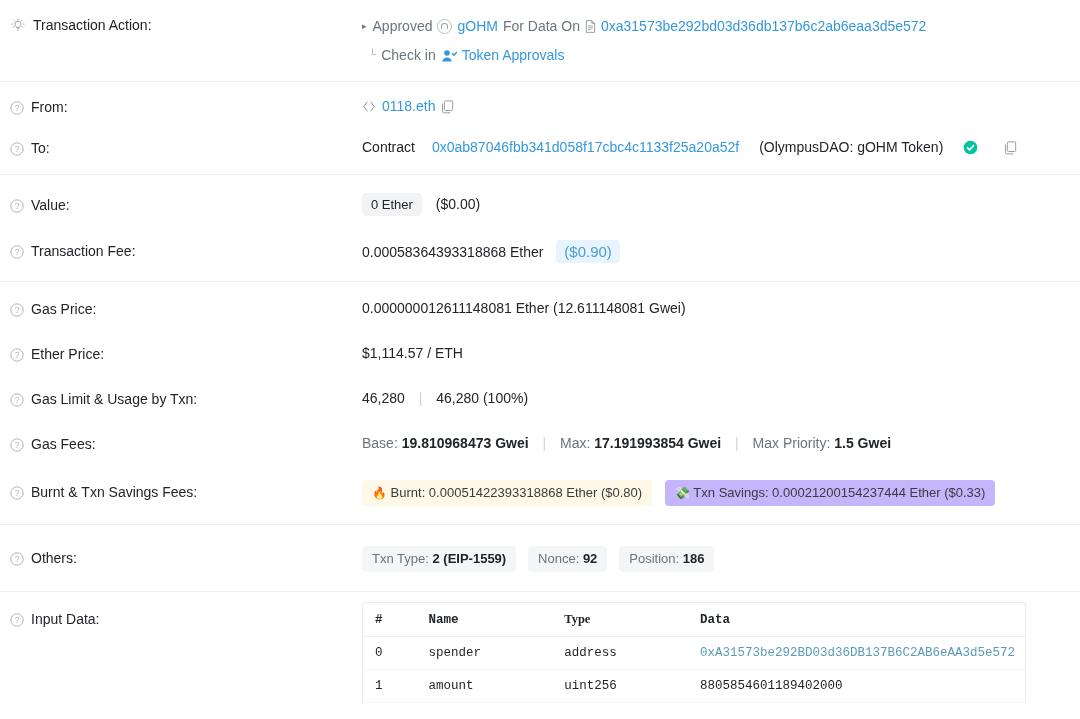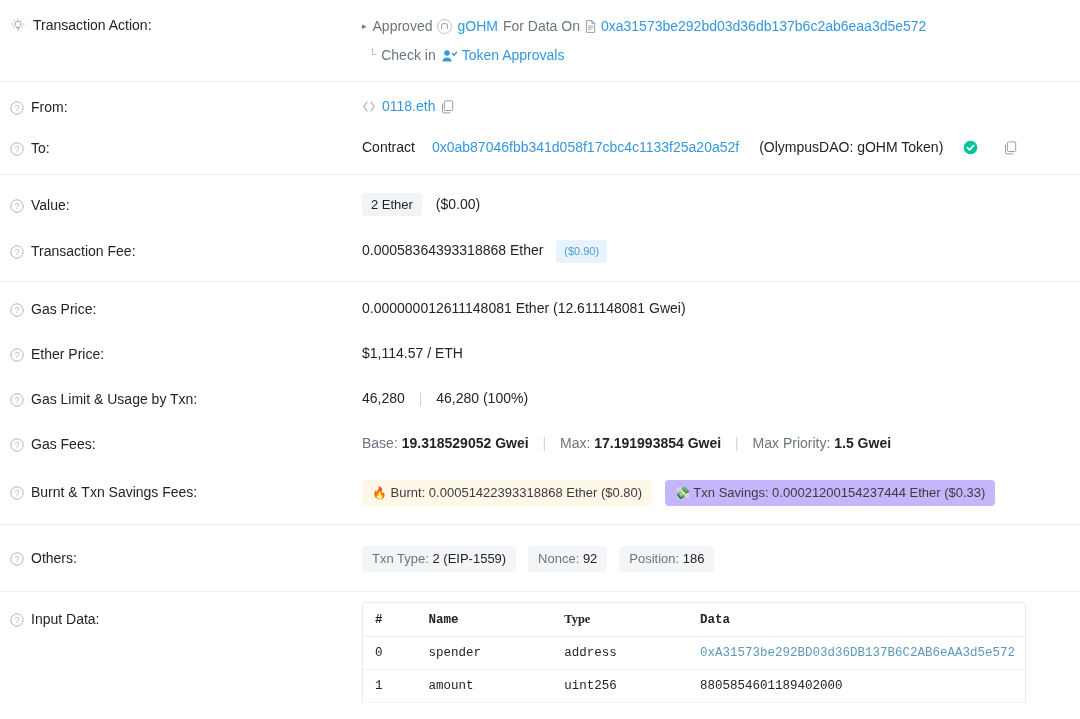--- a/index.html
+++ b/index.html
@@ -133,21 +133,21 @@
     padding: 4px 9px;
     font-size: 13px;
     line-height: 15px;
   }
   .badge-blue {
     display: inline-block;
     background: #e8f4fd;
     color: #4b9cd3;
     border-radius: 4px;
     padding: 4px 8px;
-    font-size: 11px;
+    font-size: 15px;
     line-height: 15px;
   }
   .badge-burnt {
     display: inline-block;
     background: #fdf8e8;
     color: #3c3c3c;
     border-radius: 4px;
     padding: 5px 10px;
     font-size: 13px;
     line-height: 16px;
@@ -163,21 +163,21 @@
   }
   .badge-other {
     display: inline-block;
     background: #f4f5f7;
     color: #6c757d;
     border-radius: 4px;
     padding: 5px 10px;
     font-size: 13px;
     line-height: 16px;
   }
-  .badge-other b { color: #212529; font-weight: 400; }
+  .badge-other b { color: #212529; font-weight: 700; }
 
   .sep-pipe { color: #ced4da; padding: 0 10px; }
   .gasfee-seg { color: #6c757d; font-size: 14px; }
   .gasfee-seg b { color: #212529; font-weight: 700; }
 
   .copy-icon { cursor: pointer; }
 
   
   .inputdata-row {
     padding-top: 10px;
@@ -343,21 +343,21 @@
     <div class="label-cell" style="padding-top:5px;">
       <span class="help-icon">
         <svg viewBox="0 0 14 14" width="14" height="14">
           <circle cx="7" cy="7" r="6.2" fill="none" stroke="#aeb6bd" stroke-width="1"></circle>
           <text x="7" y="10.3" font-size="8.5" text-anchor="middle" fill="#aeb6bd" font-family="Liberation Sans, sans-serif">?</text>
         </svg>
       </span>
       <span class="label-text">Value:</span>
     </div>
     <div class="value-cell">
-      <span class="badge-gray">2 Ether</span>
+      <span class="badge-gray">0 Ether</span>
       <span class="black" style="margin-left:10px;">($0.00)</span>
     </div>
   </div>
 
   <div class="row row-divider data-row" style="padding-top:11px;padding-bottom:18px;">
     <div class="label-cell" style="padding-top:4px;">
       <span class="help-icon">
         <svg viewBox="0 0 14 14" width="14" height="14">
           <circle cx="7" cy="7" r="6.2" fill="none" stroke="#aeb6bd" stroke-width="1"></circle>
           <text x="7" y="10.3" font-size="8.5" text-anchor="middle" fill="#aeb6bd" font-family="Liberation Sans, sans-serif">?</text>
@@ -418,21 +418,21 @@
     <div class="label-cell">
       <span class="help-icon">
         <svg viewBox="0 0 14 14" width="14" height="14">
           <circle cx="7" cy="7" r="6.2" fill="none" stroke="#aeb6bd" stroke-width="1"></circle>
           <text x="7" y="10.3" font-size="8.5" text-anchor="middle" fill="#aeb6bd" font-family="Liberation Sans, sans-serif">?</text>
         </svg>
       </span>
       <span class="label-text">Gas Fees:</span>
     </div>
     <div class="value-cell">
-      <span class="gasfee-seg"><span>Base:</span> <b>19.318529052 Gwei</b></span>
+      <span class="gasfee-seg"><span>Base:</span> <b>19.810968473 Gwei</b></span>
       <span class="sep-pipe">|</span>
       <span class="gasfee-seg"><span>Max:</span> <b>17.191993854 Gwei</b></span>
       <span class="sep-pipe">|</span>
       <span class="gasfee-seg"><span>Max Priority:</span> <b>1.5 Gwei</b></span>
     </div>
   </div>
 
   <div class="row row-divider data-row" style="padding-top:12px;padding-bottom:18px;">
     <div class="label-cell" style="padding-top:5px;">
       <span class="help-icon">

